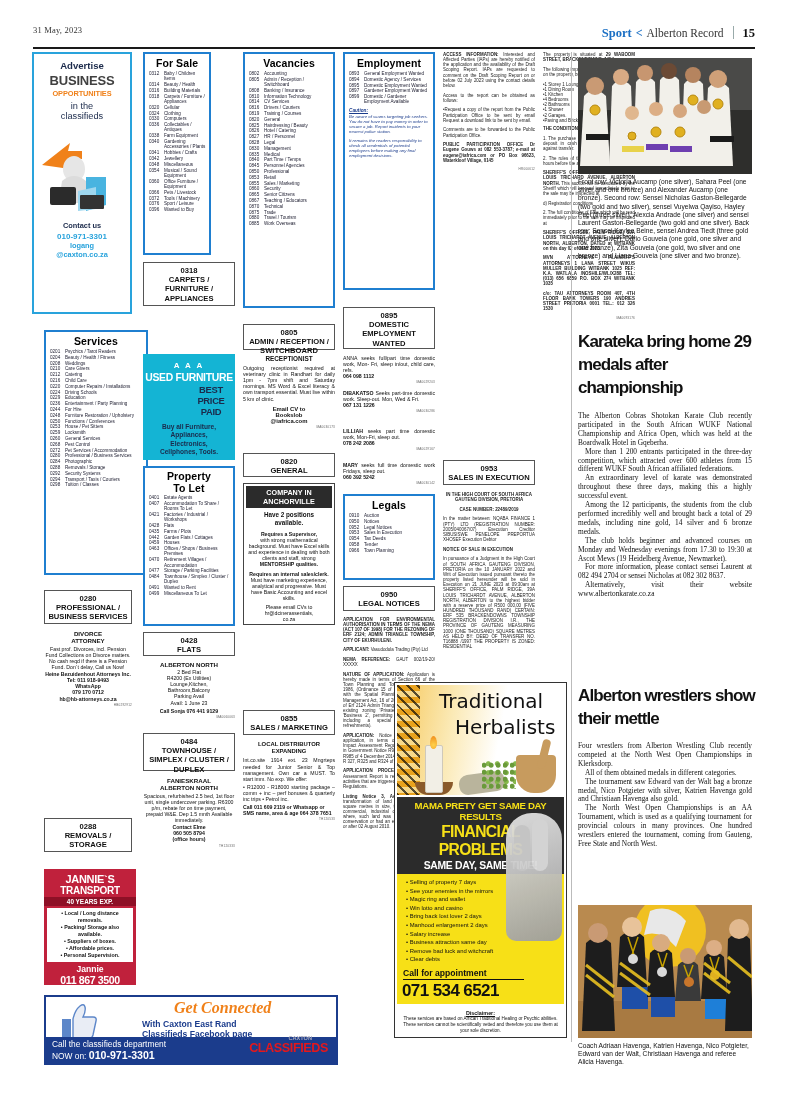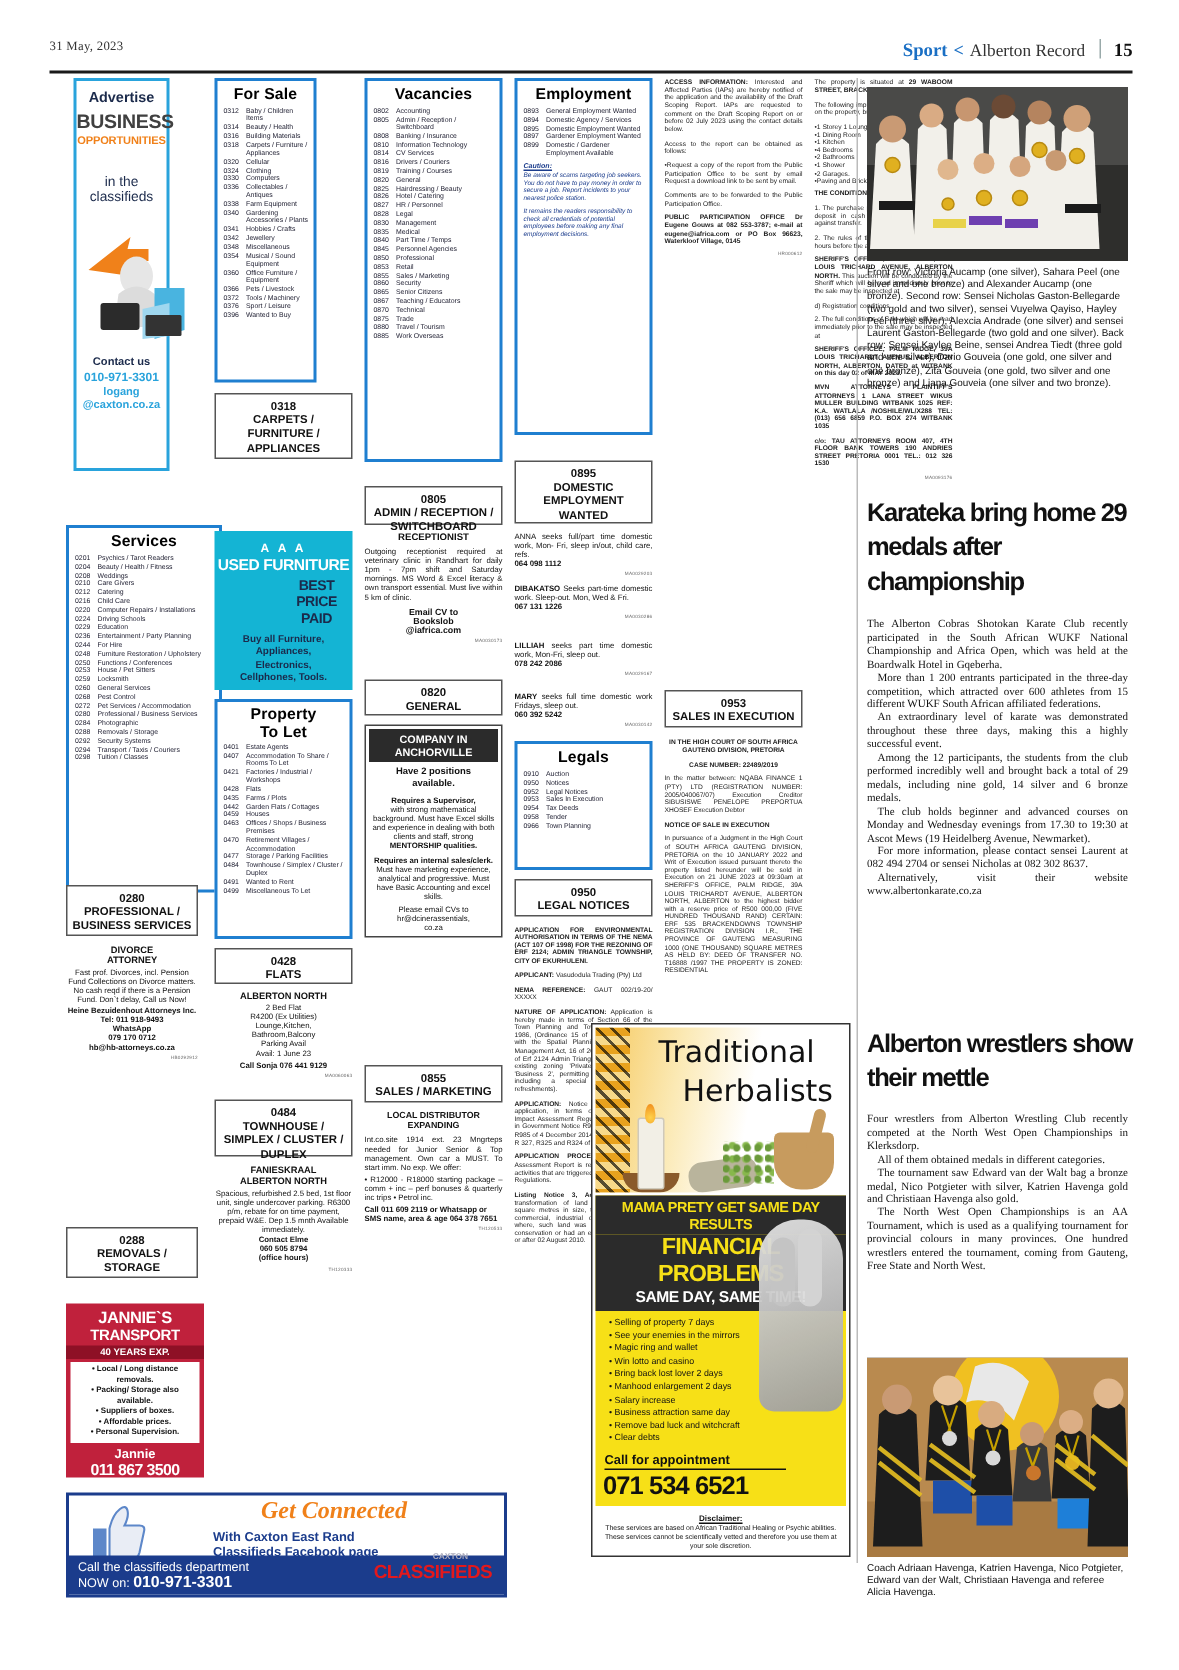--- a/index.html
+++ b/index.html
@@ -31,25 +31,25 @@
   .ctr{text-align:center;}
   .ref{font-size:3.1px;color:#666;text-align:right;letter-spacing:.2px;}
 
   
   .legal{font-size:4.45px;line-height:5.15px;color:#1b1b1b;text-align:justify;}
   .legal b{font-weight:bold;}
   .legal p{margin:0 0 4.5px 0;}
   .legal .hd{font-weight:bold;}
 
   
-  #advertise-box{position:absolute;left:49px;top:52px;width:64px;height:262px;border:2.2px solid #29a3dc;box-sizing:border-box;background:#fff;}
+  #advertise-box{position:absolute;left:32px;top:52px;width:100px;height:262px;border:2.2px solid #29a3dc;box-sizing:border-box;background:#fff;}
   #advertise-box .l1{text-align:center;font-size:9.6px;font-weight:bold;color:#1b2a4b;margin-top:6px;}
   #advertise-box .l2{text-align:center;font-size:13px;font-weight:bold;color:#404040;letter-spacing:-.2px;margin-top:2px;}
   #advertise-box .l3{text-align:center;font-size:7.4px;font-weight:bold;color:#f0811a;letter-spacing:-.1px;margin-top:1px;}
-  #advertise-box .l4{text-align:center;font-size:9.2px;color:#1b2a4b;margin-top:18px;}
+  #advertise-box .l4{text-align:center;font-size:9.2px;color:#1b2a4b;margin-top:3px;}
   #advertise-box .l5{text-align:center;font-size:9.2px;color:#1b2a4b;}
   #advertise-box .art{position:relative;height:92px;margin-top:4px;}
   #advertise-box .ct{text-align:center;font-size:7.4px;font-weight:bold;color:#1b2a4b;margin-top:4px;}
   #advertise-box .ph{text-align:center;font-size:8px;font-weight:bold;color:#29a3dc;margin-top:2px;}
   #advertise-box .em{text-align:center;font-size:7.4px;font-weight:bold;color:#29a3dc;}
 
   
   #aaa-ad{position:absolute;left:143px;top:354px;width:92px;height:106px;background:#14b4d4;box-sizing:border-box;color:#fff;}
   #aaa-ad .t1{text-align:center;font-weight:bold;font-size:8px;margin-top:7px;letter-spacing:2px;}
   #aaa-ad .t2{text-align:center;font-weight:bold;font-size:10.4px;margin-top:2px;letter-spacing:-.3px;}
@@ -157,21 +157,21 @@
         <path d="M44 66 l18 -4 l0 22 l-18 2 z" fill="#9fd7ef"></path>
         <rect x="46" y="70" width="24" height="14" fill="#333" rx="1"></rect>
       </svg>
     </div>
     <div class="ct">Contact us</div>
     <div class="ph">010-971-3301</div>
     <div class="em">logang</div>
     <div class="em">@caxton.co.za</div>
   </div>
 
-  <div class="bluebox" style="left:44px;top:350px;width:104px;height:245px;position:absolute;">
+  <div class="bluebox" style="left:44px;top:330px;width:104px;height:245px;position:absolute;">
     <div class="bb-title">Services</div>
     <div class="catlist">
         <div class="catrow">
           <span class="code">0201</span>
           <span class="nm">Psychics / Tarot Readers</span>
         </div>
         <div class="catrow">
           <span class="code">0204</span>
           <span class="nm">Beauty / Health / Fitness</span>
         </div>

